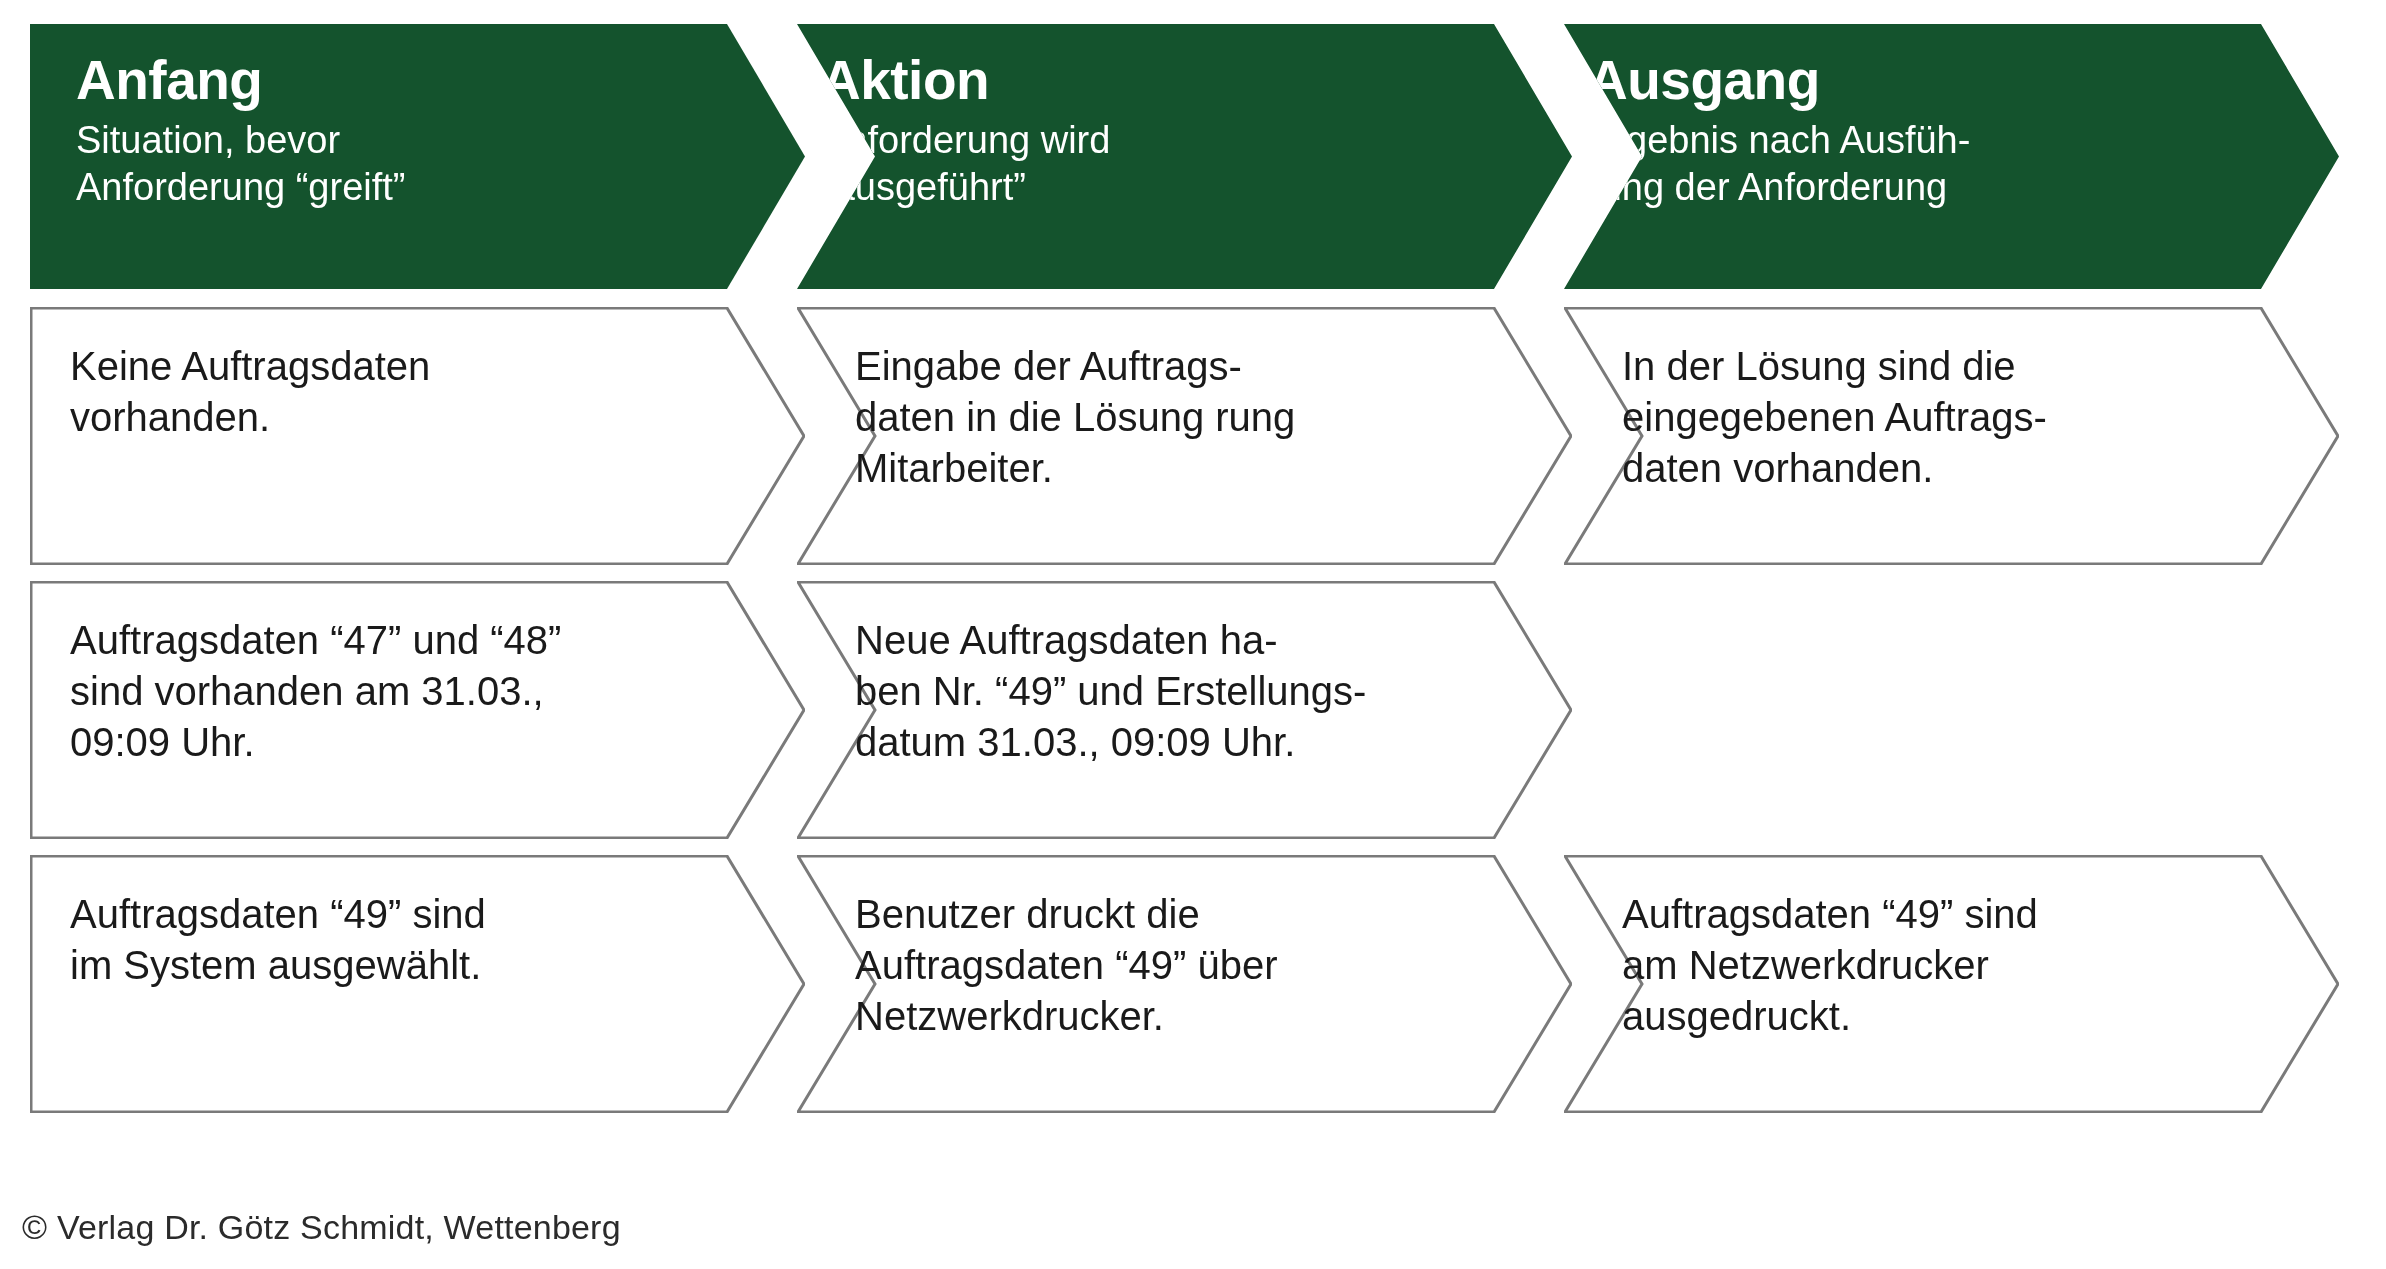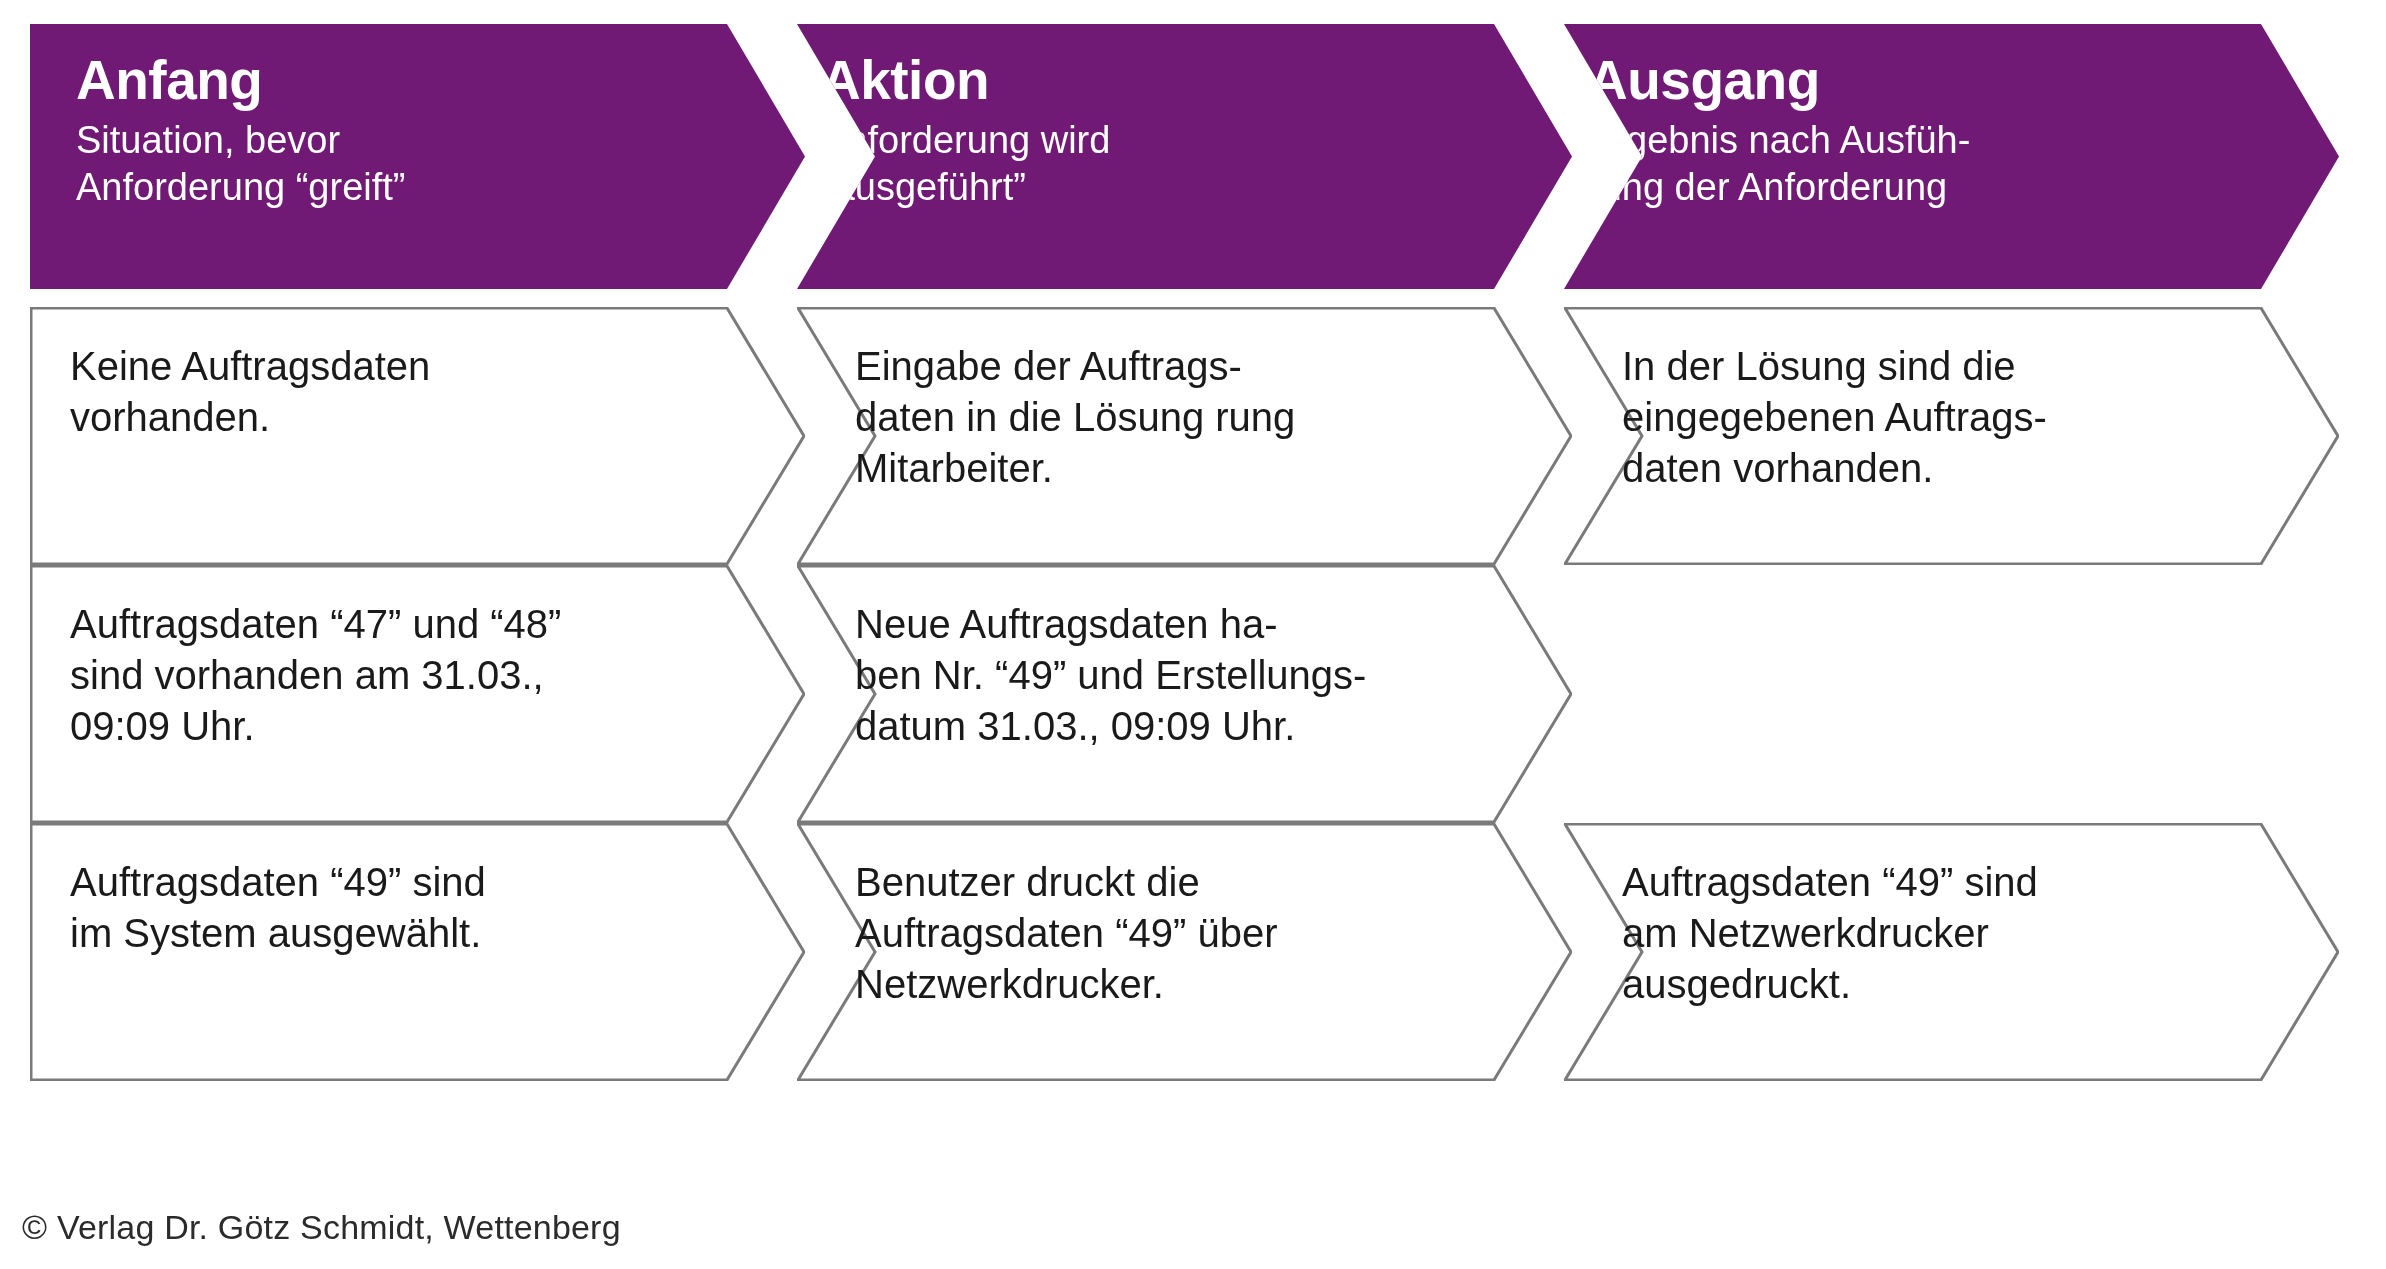--- a/index.html
+++ b/index.html
@@ -42,21 +42,21 @@
 
   
   .header-row {
     height: 265px;
     margin-bottom: 18px;
   }
 
   .chev-filled {
     width: 100%;
     height: 100%;
-    background: #701a75;
+    background: #14532d;
     -webkit-clip-path: polygon(0 0, calc(100% - 78px) 0, 100% 50%, calc(100% - 78px) 100%, 0 100%, 78px 50%);
     clip-path: polygon(0 0, calc(100% - 78px) 0, 100% 50%, calc(100% - 78px) 100%, 0 100%, 78px 50%);
     box-sizing: border-box;
     padding: 28px 90px 20px 24px;
     color: #ffffff;
   }
   
   .cell.c0 .chev-filled {
     -webkit-clip-path: polygon(0 0, calc(100% - 78px) 0, 100% 50%, calc(100% - 78px) 100%, 0 100%);
     clip-path: polygon(0 0, calc(100% - 78px) 0, 100% 50%, calc(100% - 78px) 100%, 0 100%);
@@ -74,20 +74,21 @@
   .head-sub {
     font-size: 38px;
     line-height: 1.22;
     white-space: pre-line;
     margin: 0;
   }
 
   
   .body-row {
     height: 258px;
+    margin-bottom: 16px;
   }
 
   .chev-outline {
     position: relative;
     width: 100%;
     height: 100%;
     box-sizing: border-box;
   }
   .chev-outline .fill {
     position: absolute;

